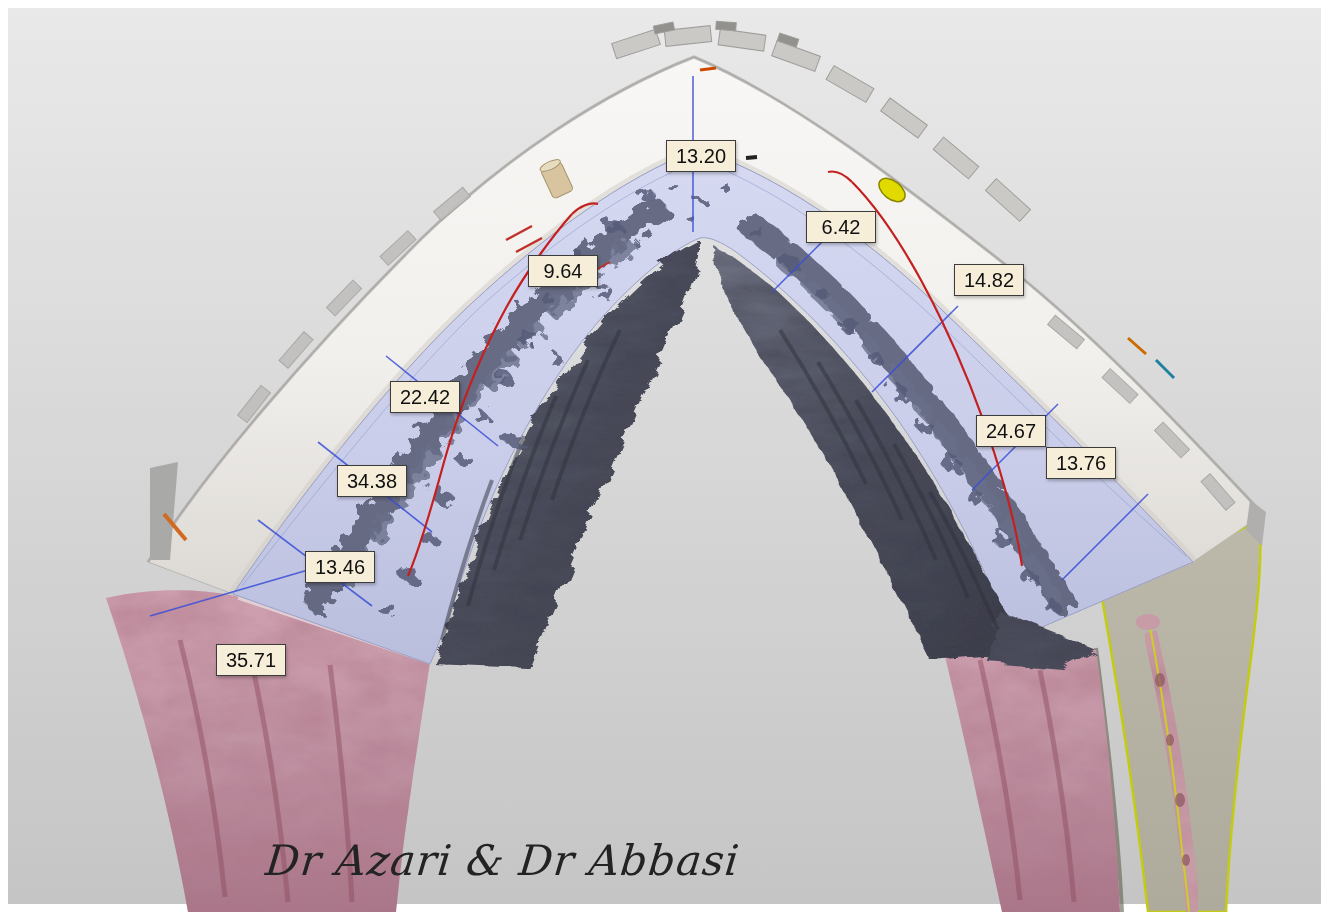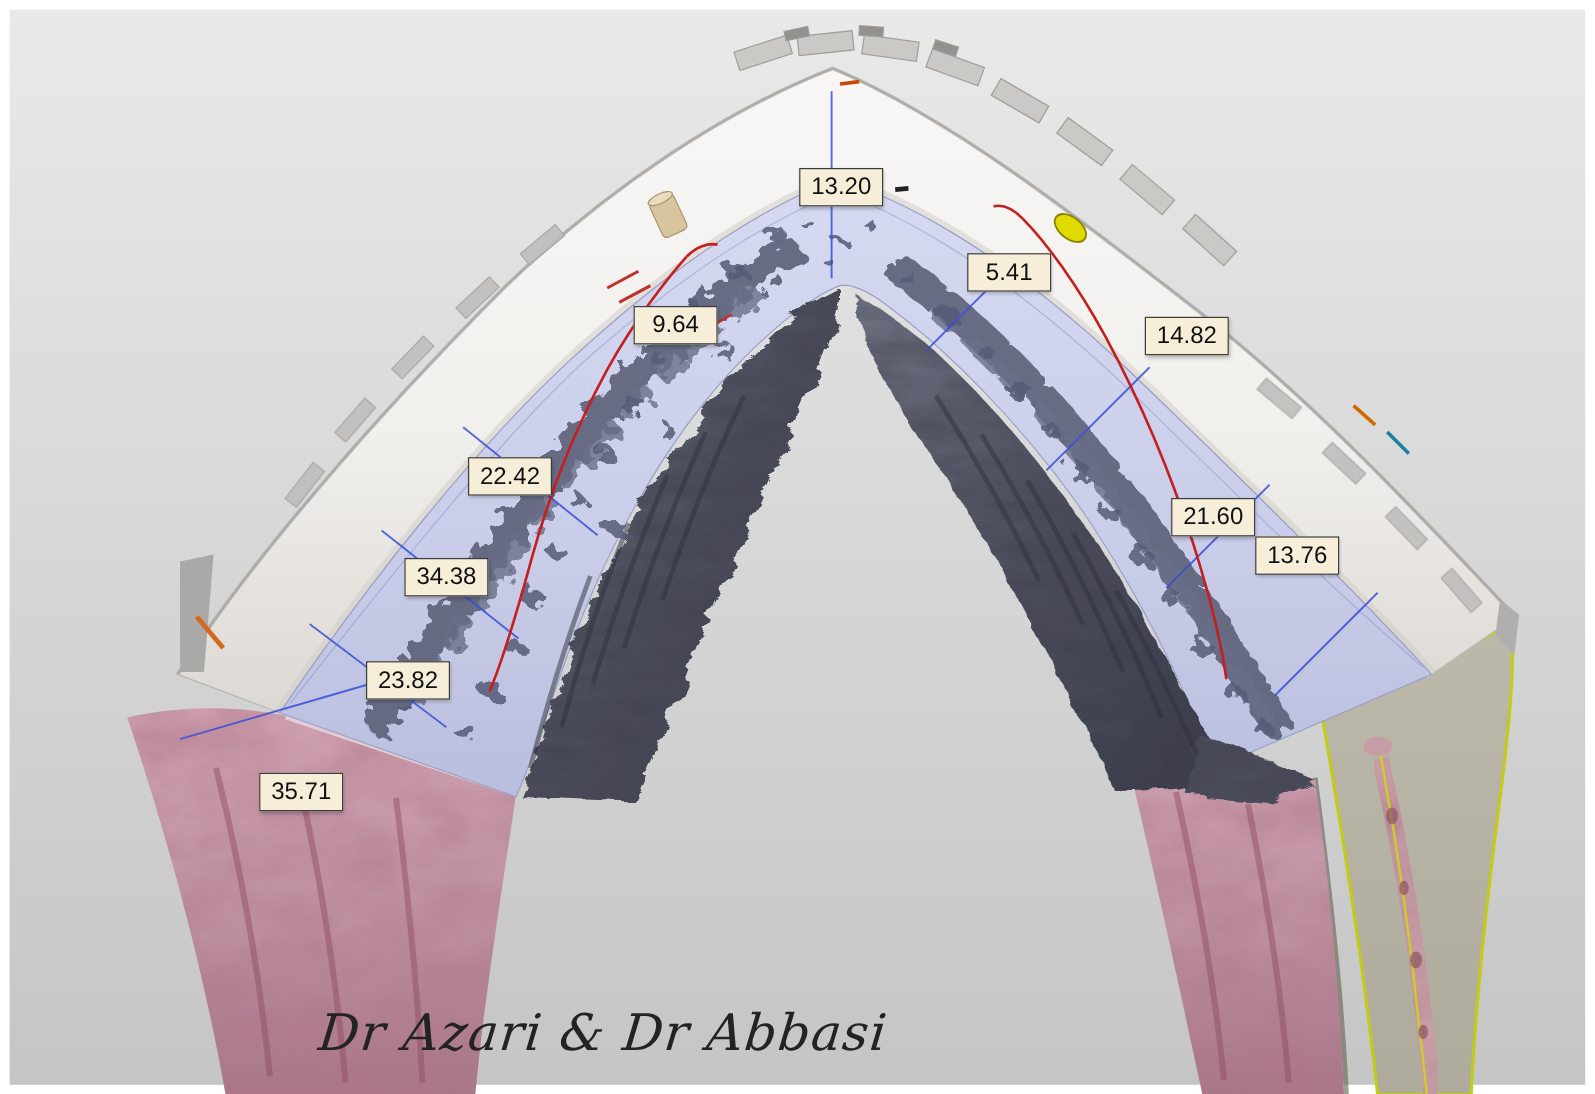--- a/index.html
+++ b/index.html
@@ -253,25 +253,25 @@
       <rect x="-11" y="-16" width="22" height="32" rx="4" fill="#d8c5a0" stroke="#a89570" stroke-width="1"></rect>
       <ellipse cx="0" cy="-16" rx="11" ry="4" fill="#e8dcc0" stroke="#a89570" stroke-width="1"></ellipse>
     </g>
     <g>
       <ellipse cx="892" cy="190" rx="15" ry="9" fill="#e0da00" stroke="#8a8400" stroke-width="1.5" transform="rotate(38 892 190)"></ellipse>
     </g>
   </svg>
 
   <div>
     <div class="mlabel" style="left:666px;top:140px">13.20</div>
-    <div class="mlabel" style="left:806px;top:211px">5.41</div>
+    <div class="mlabel" style="left:806px;top:211px">6.42</div>
     <div class="mlabel" style="left:528px;top:255px">9.64</div>
     <div class="mlabel" style="left:954px;top:264px">14.82</div>
     <div class="mlabel" style="left:390px;top:381px">22.42</div>
-    <div class="mlabel" style="left:976px;top:415px">21.60</div>
+    <div class="mlabel" style="left:976px;top:415px">24.67</div>
     <div class="mlabel" style="left:1046px;top:447px">13.76</div>
     <div class="mlabel" style="left:337px;top:465px">34.38</div>
-    <div class="mlabel" style="left:305px;top:551px">23.82</div>
+    <div class="mlabel" style="left:305px;top:551px">13.46</div>
     <div class="mlabel" style="left:216px;top:644px">35.71</div>
   </div>
 
   <div class="watermark">Dr Azari &amp; Dr Abbasi</div>
 </div>
 
 </body></html>

